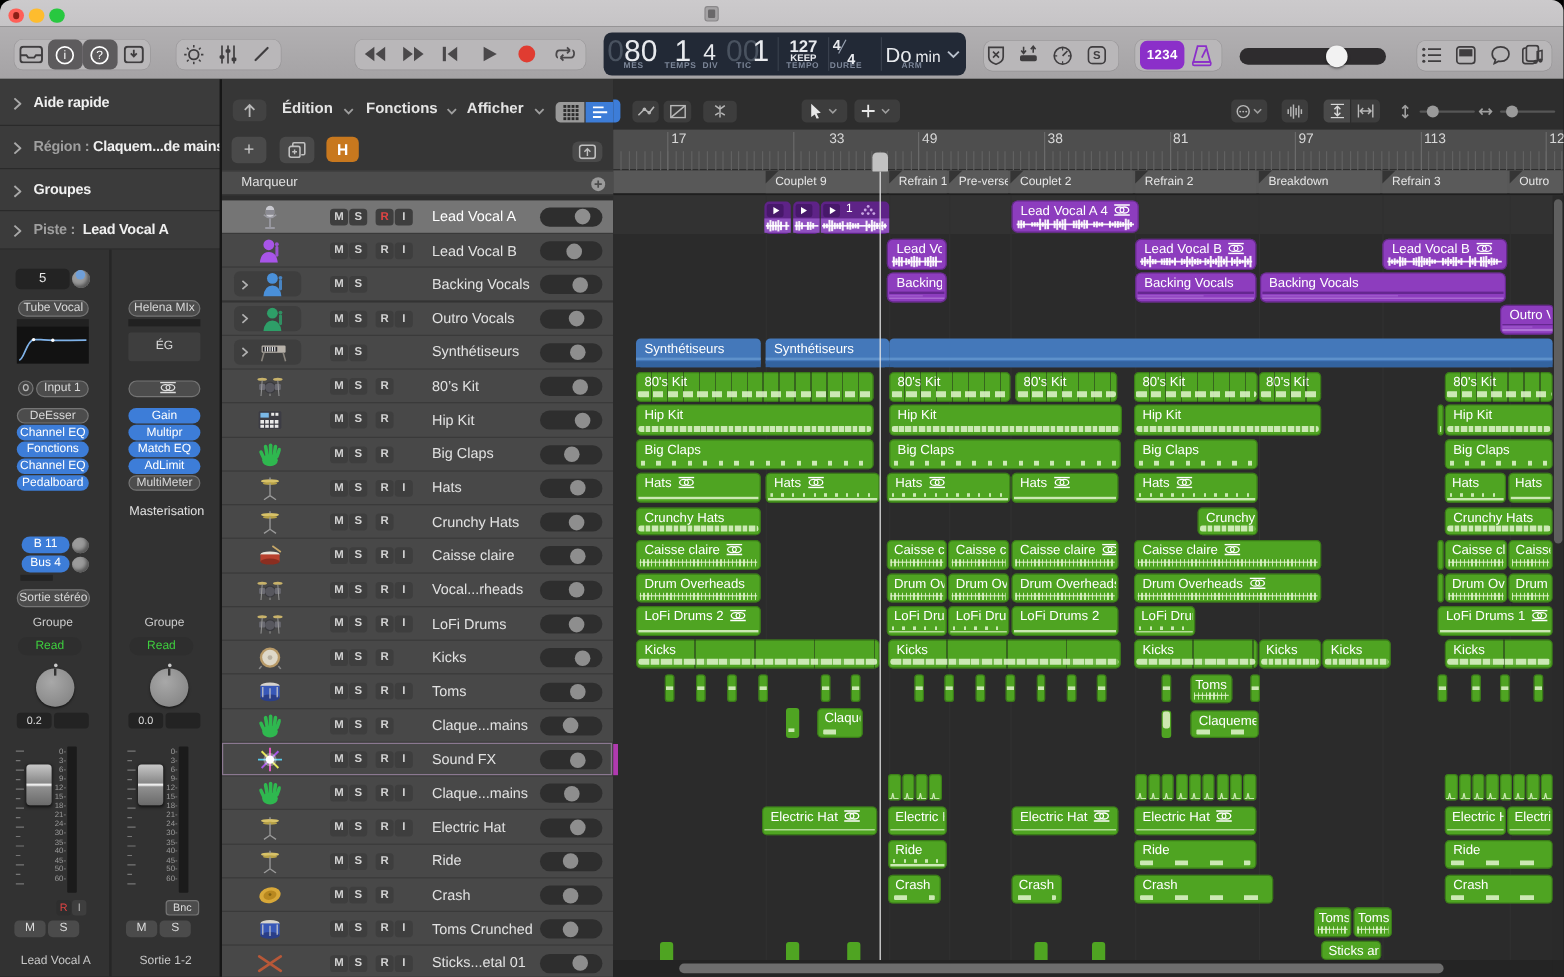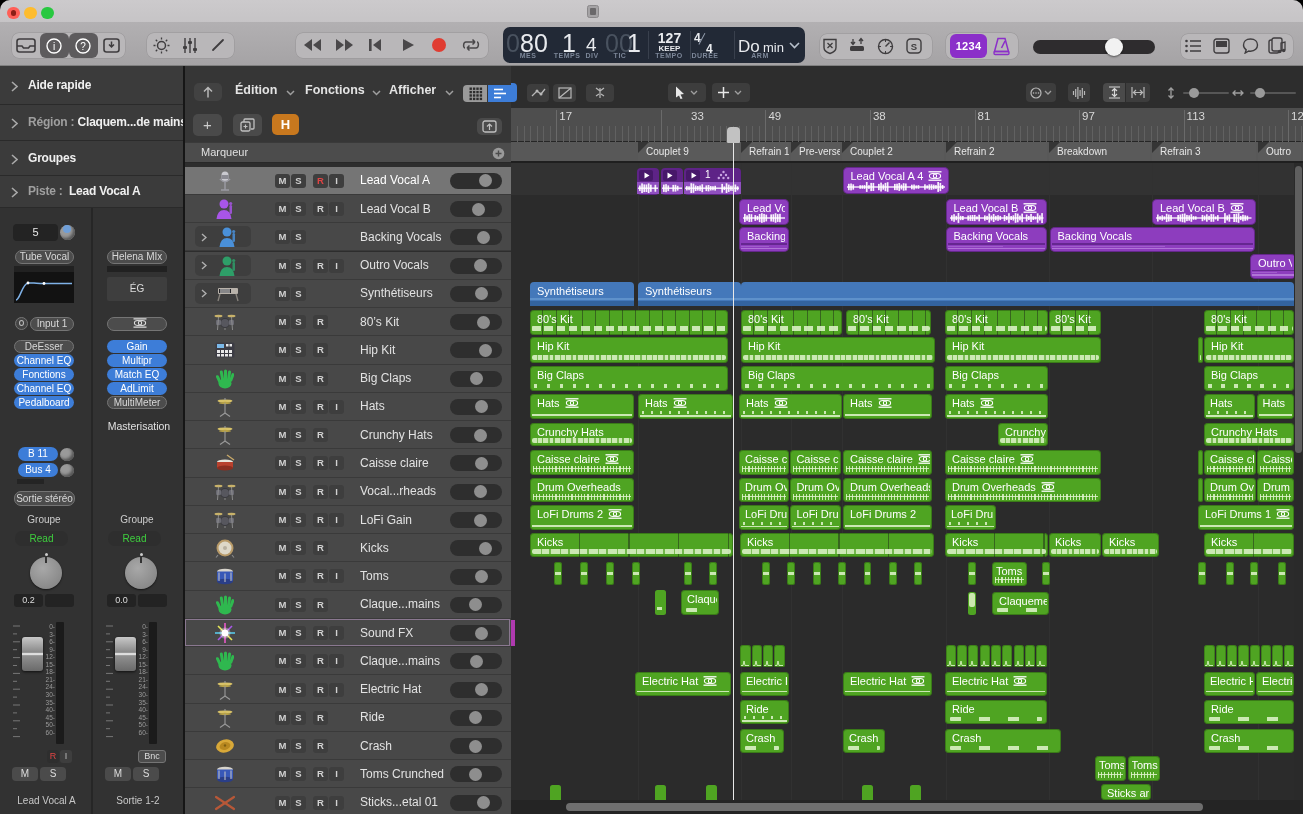--- a/index.html
+++ b/index.html
@@ -623,21 +623,21 @@
       <g stroke="#9a9a9a" stroke-width="0.8">
         <line x1="4.5" y1="4" x2="3.5" y2="17"></line>
         <line x1="17.5" y1="4" x2="18.5" y2="17"></line>
         <line x1="11" y1="15" x2="11" y2="17"></line>
       </g>
     </svg>
 <div style="position:absolute;left:275px;top:512.95px;width:15px;height:14px;background:#3e3e3e;border-radius:3px;color:#d2d2d2;font-size:9.5px;font-weight:bold;text-align:center;line-height:14px;">M</div>
 <div style="position:absolute;left:291px;top:512.95px;width:15px;height:14px;background:#3e3e3e;border-radius:3px;color:#d2d2d2;font-size:9.5px;font-weight:bold;text-align:center;line-height:14px;">S</div>
 <div style="position:absolute;left:313px;top:512.95px;width:15px;height:14px;background:#3e3e3e;border-radius:3px;color:#d2d2d2;font-size:9.5px;font-weight:bold;text-align:center;line-height:14px;">R</div>
 <div style="position:absolute;left:329px;top:512.95px;width:15px;height:14px;background:#3e3e3e;border-radius:3px;color:#d2d2d2;font-size:9.5px;font-weight:bold;text-align:center;line-height:14px;">I</div>
-<div style="position:absolute;left:360px;top:512.5px;width:110px;height:15px;color:#e2e2e2;font-size:12px;white-space:nowrap;">LoFi Gain</div>
+<div style="position:absolute;left:360px;top:512.5px;width:110px;height:15px;color:#e2e2e2;font-size:12px;white-space:nowrap;">LoFi Drums</div>
 <div style="position:absolute;left:450px;top:512.0px;width:52px;height:16px;background:#2e2e2e;border-radius:8px;"></div>
 <div style="position:absolute;left:474.4px;top:513.5px;width:13px;height:13px;border-radius:50%;background:#8e8e8e;"></div>
 <div style="position:absolute;left:185px;top:534.1px;width:326px;height:28.26px;background:#484848;border-bottom:1px solid #3a3a3a;"></div>
 <svg class="abs" style="left:215px;top:538.2099999999999px" width="20" height="20" viewBox="0 0 20 20">
       <circle cx="10" cy="10" r="8.5" fill="#b89a68"></circle>
       <circle cx="10" cy="10" r="6.5" fill="#ded8c8"></circle>
       <circle cx="10" cy="10" r="2" fill="#b8b0a0"></circle>
       <line x1="3" y1="17" x2="1" y2="19.5" stroke="#888" stroke-width="1.2"></line>
       <line x1="17" y1="17" x2="19" y2="19.5" stroke="#888" stroke-width="1.2"></line>
     </svg>

